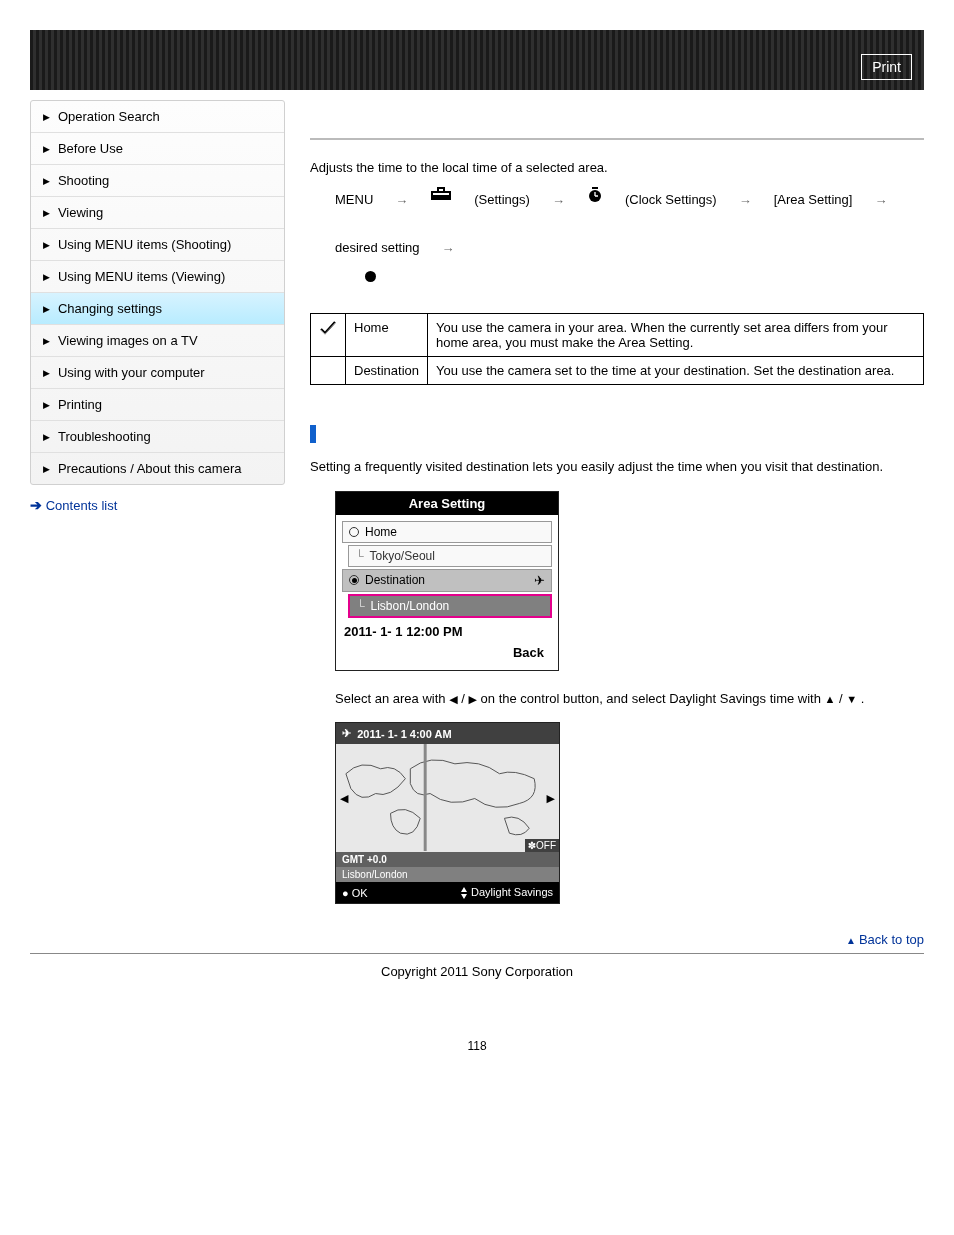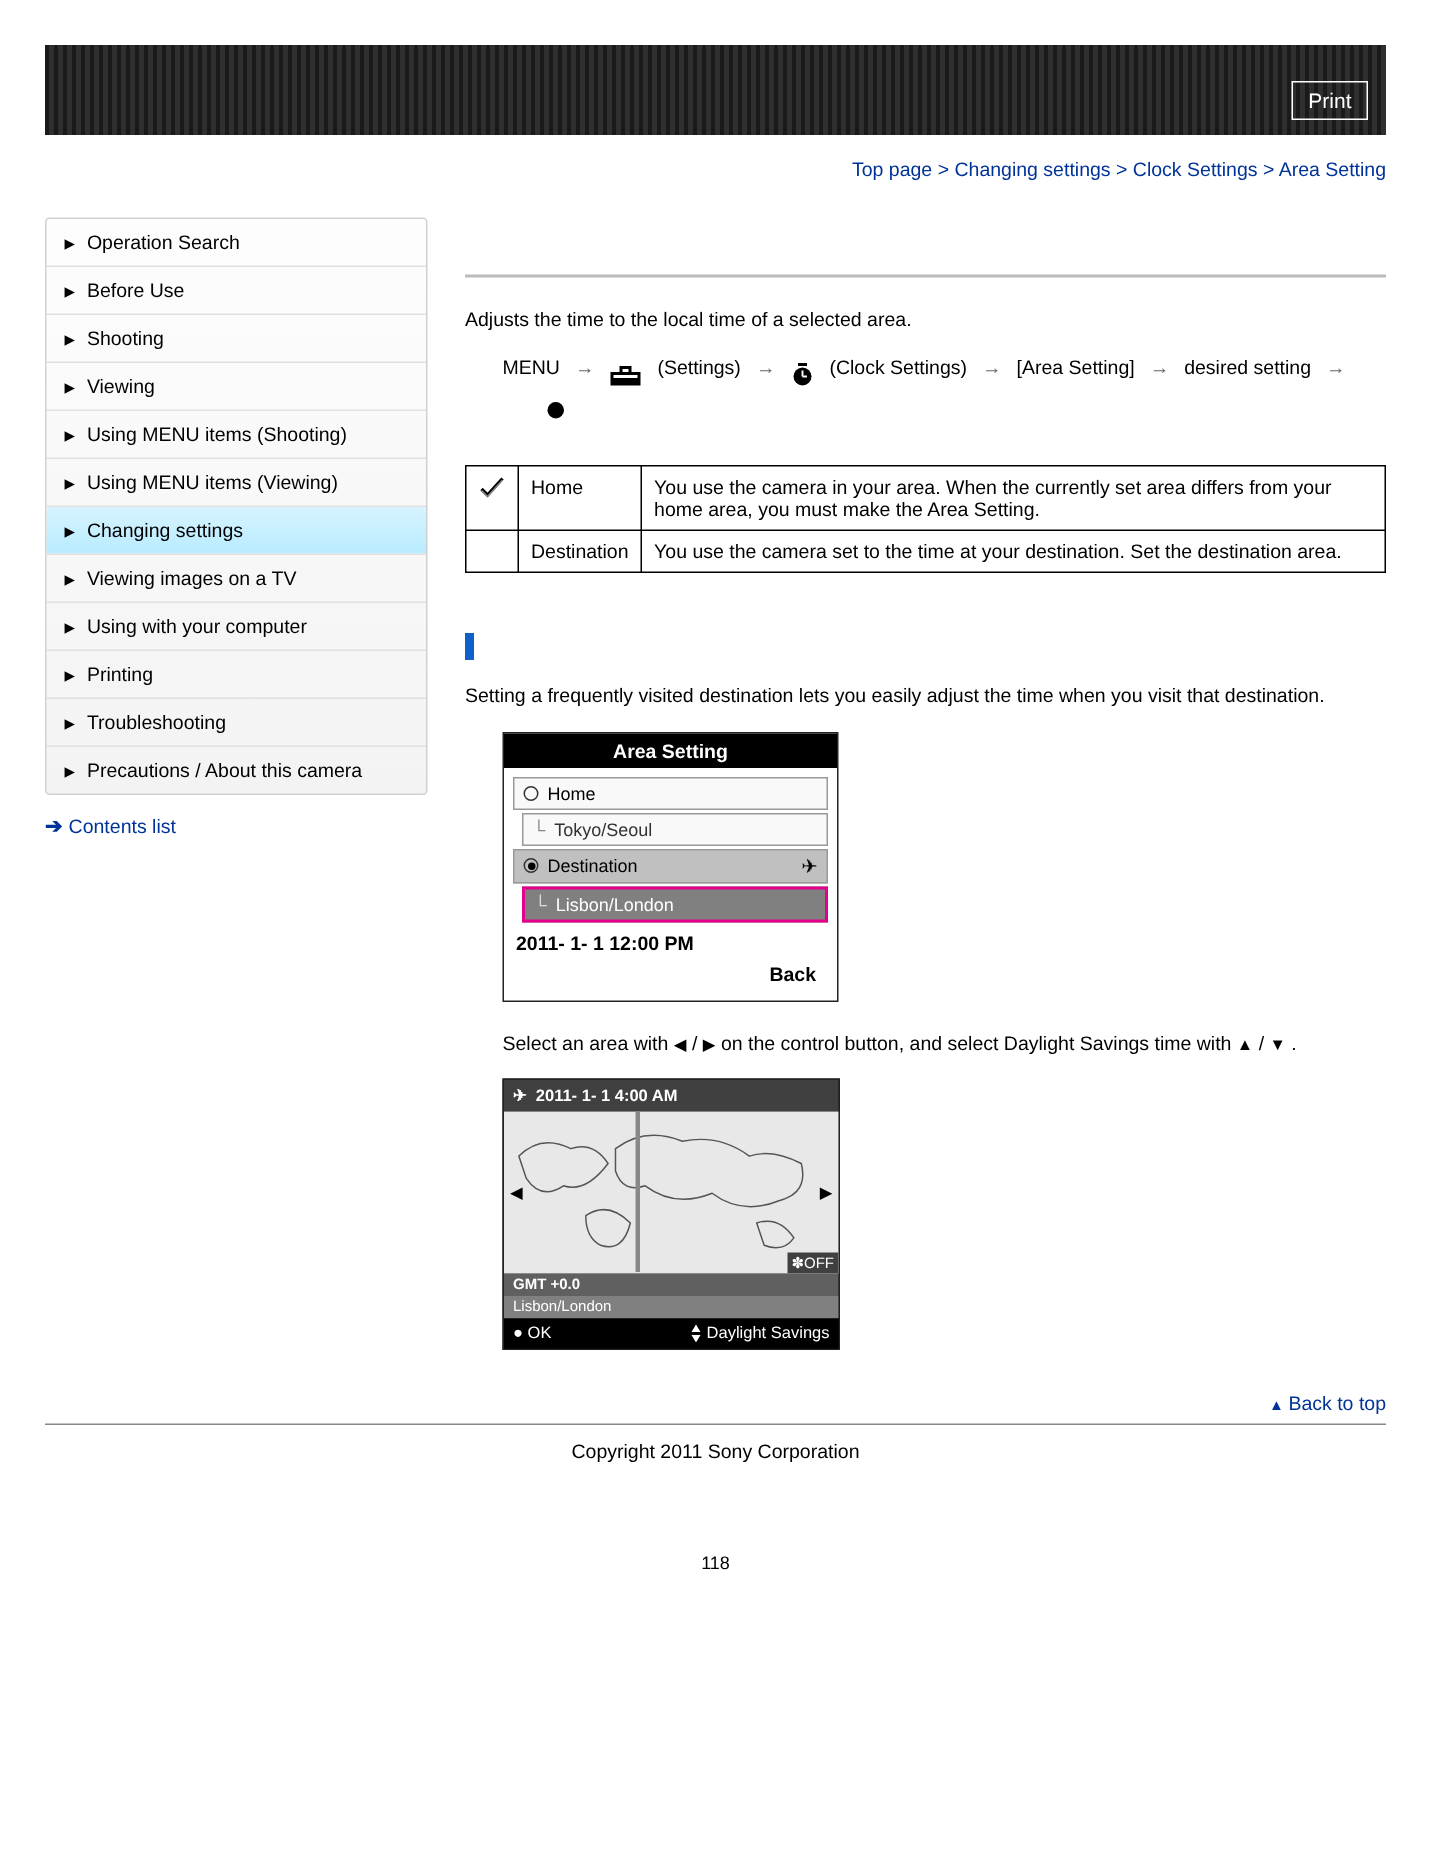--- a/index.html
+++ b/index.html
@@ -15,21 +15,21 @@
 .nav-item { display: flex; align-items: center; padding: 8px 12px; border-bottom: 1px solid #e0e0e0; cursor: pointer; font-size: 13px; }
 .nav-item:last-child { border-bottom: none; }
 .nav-item.active { background: linear-gradient(#d7f3ff,#b8ecff); }
 .nav-item .caret { color: #000; font-size: 9px; margin-right: 8px; }
 .contents-link { text-align: left; margin: 12px 5px 0 0; }
 .contents-link a { color: #003399; text-decoration: none; font-size: 13px; }
 .arrow-blue { color: #003399; font-size: 14px; font-weight: bold; margin-right: 4px; }
 .main { flex: 1; }
 .hr-top { border: none; border-top: 2px solid #bbb; margin: 38px 0 20px; }
 .intro { margin-bottom: 12px; font-size: 13px; }
-.menu-path { margin-left: 25px; line-height: 2; display: flex; flex-wrap: wrap; align-items: flex-end; gap: 10px; }
+.menu-path { margin-left: 25px; line-height: 2; display: flex; flex-wrap: wrap; align-items: flex-start; gap: 22px; }
 .arrow-gray { color: #666; font-weight: bold; }
 .icon-box { display: inline-flex; }
 .bullet-dot { display: inline-block; width: 11px; height: 11px; background: #000; border-radius: 50%; margin-left: 55px; margin-top: 10px; }
 .option-table { width: 100%; border-collapse: collapse; margin: 28px 0 40px; }
 .option-table td { border: 1px solid #000; padding: 6px 8px; font-size: 13px; vertical-align: top; }
 .option-table td.icon-cell { width: 22px; text-align: center; }
 .option-table td.label-cell { width: 80px; }
 .section-bar { width: 6px; height: 18px; background: #1060cc; margin-bottom: 14px; }
 .body-text { font-size: 13px; margin-bottom: 14px; line-height: 1.5; }
 .indent { margin-left: 25px; }
@@ -70,29 +70,20 @@
 .checkmark-icon svg { display: block; }
 </style>
 </head>
 <body>
 
 <div class="page">
   <div class="header-bar">
     <div class="print-btn">Print</div>
   </div>
 
-  <div class="breadcrumb">
-    <a href="#">Top page</a>
-    <span class="sep"> &gt; </span>
-    <a href="#">Changing settings</a>
-    <span class="sep"> &gt; </span>
-    <a href="#">Clock Settings</a>
-    <span class="sep"> &gt; </span>
-    <a href="#">Area Setting</a>
-  </div>
 
   <div class="layout">
     <div>
       <div class="sidebar">
         <div class="nav-item">
             <span class="caret">▶</span>
             <span>Operation Search</span>
           </div>
         <div class="nav-item">
             <span class="caret">▶</span>

